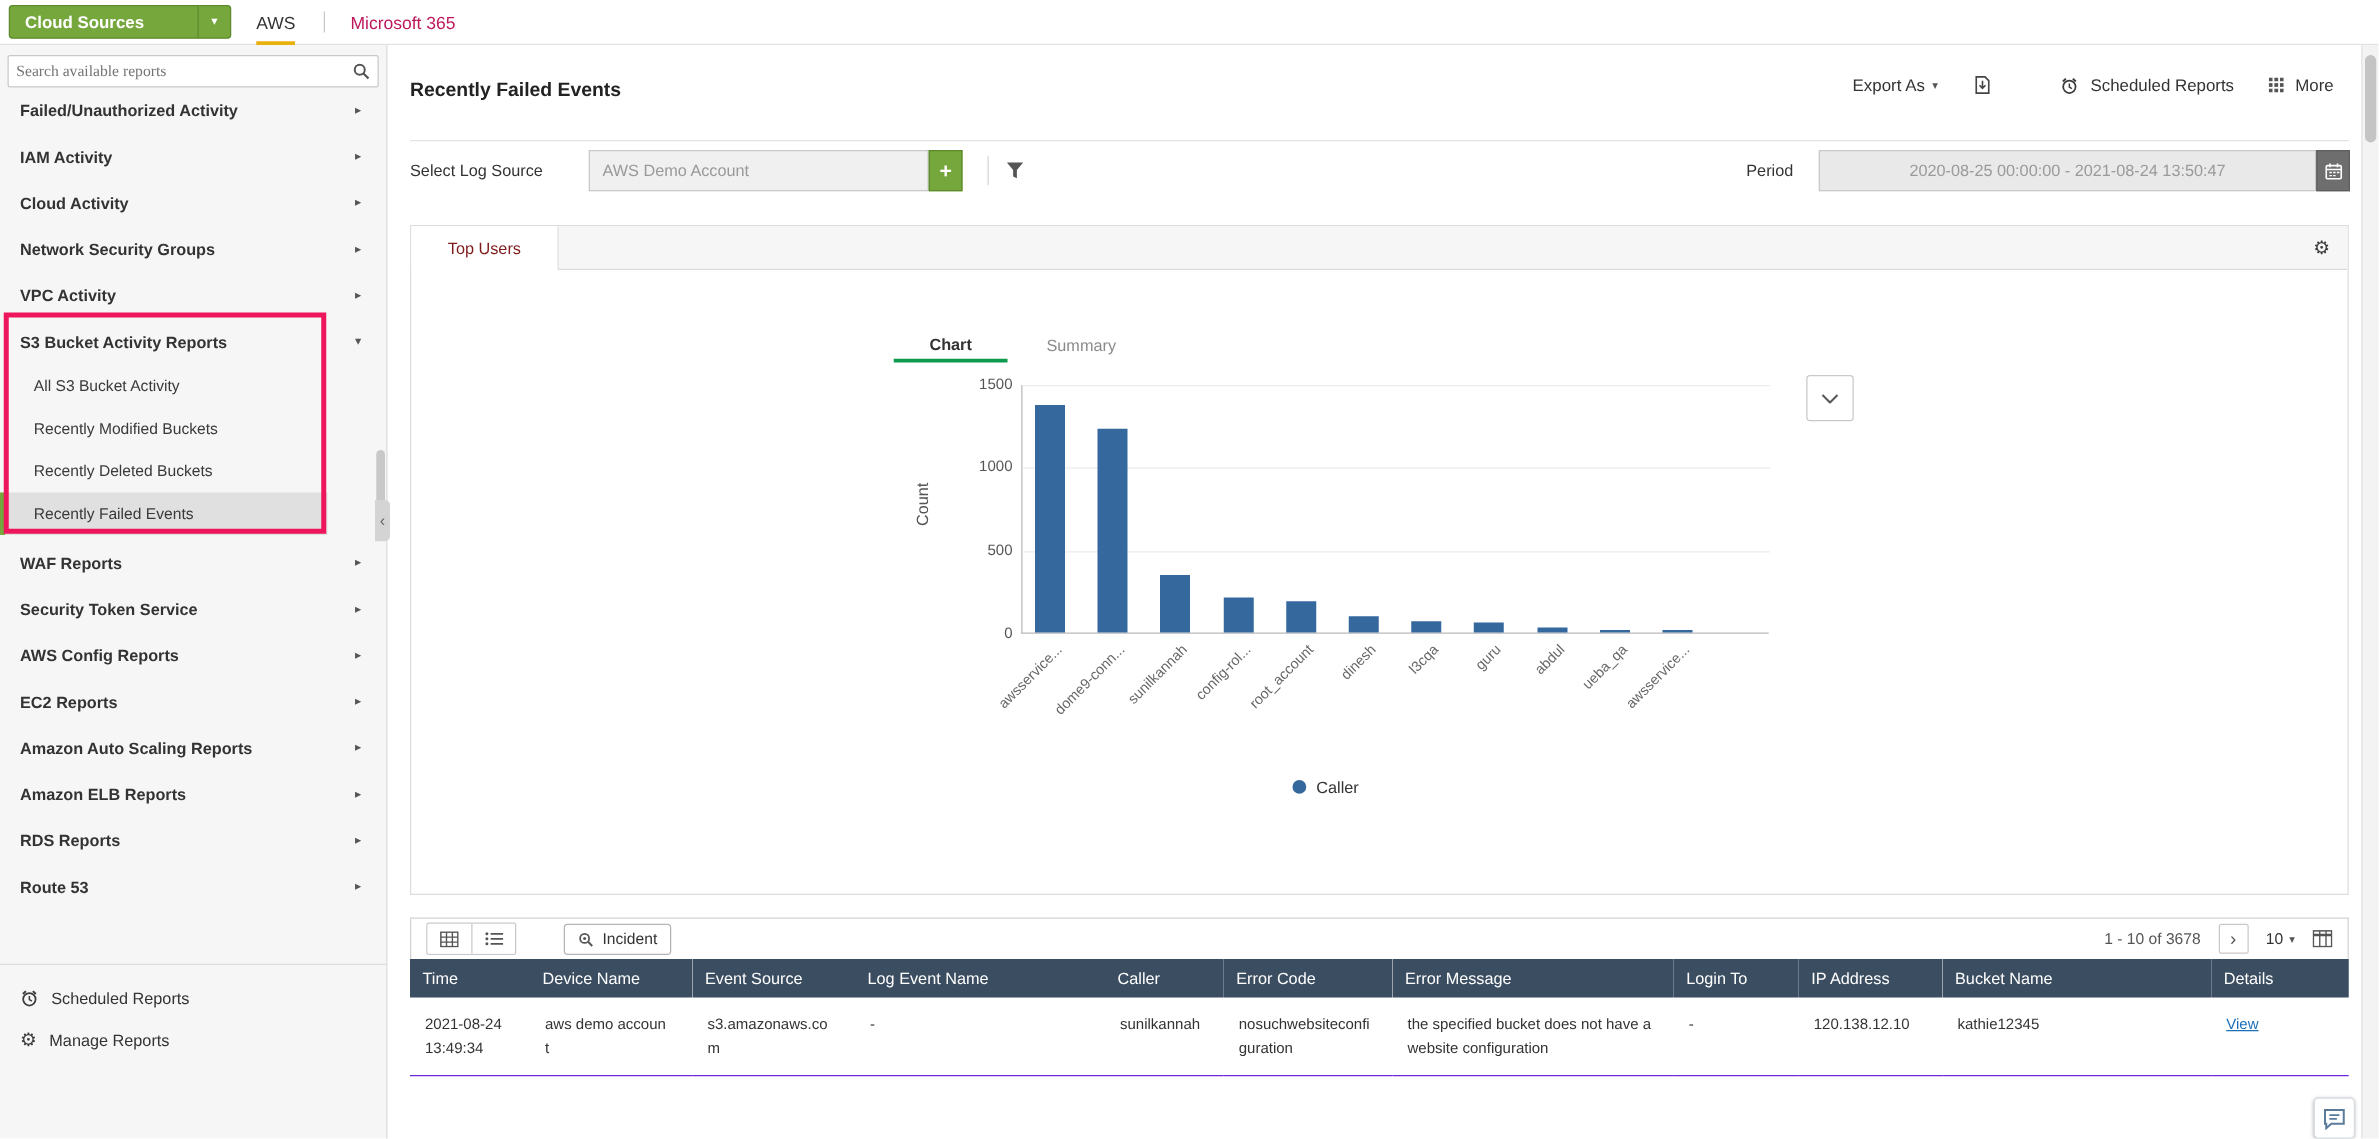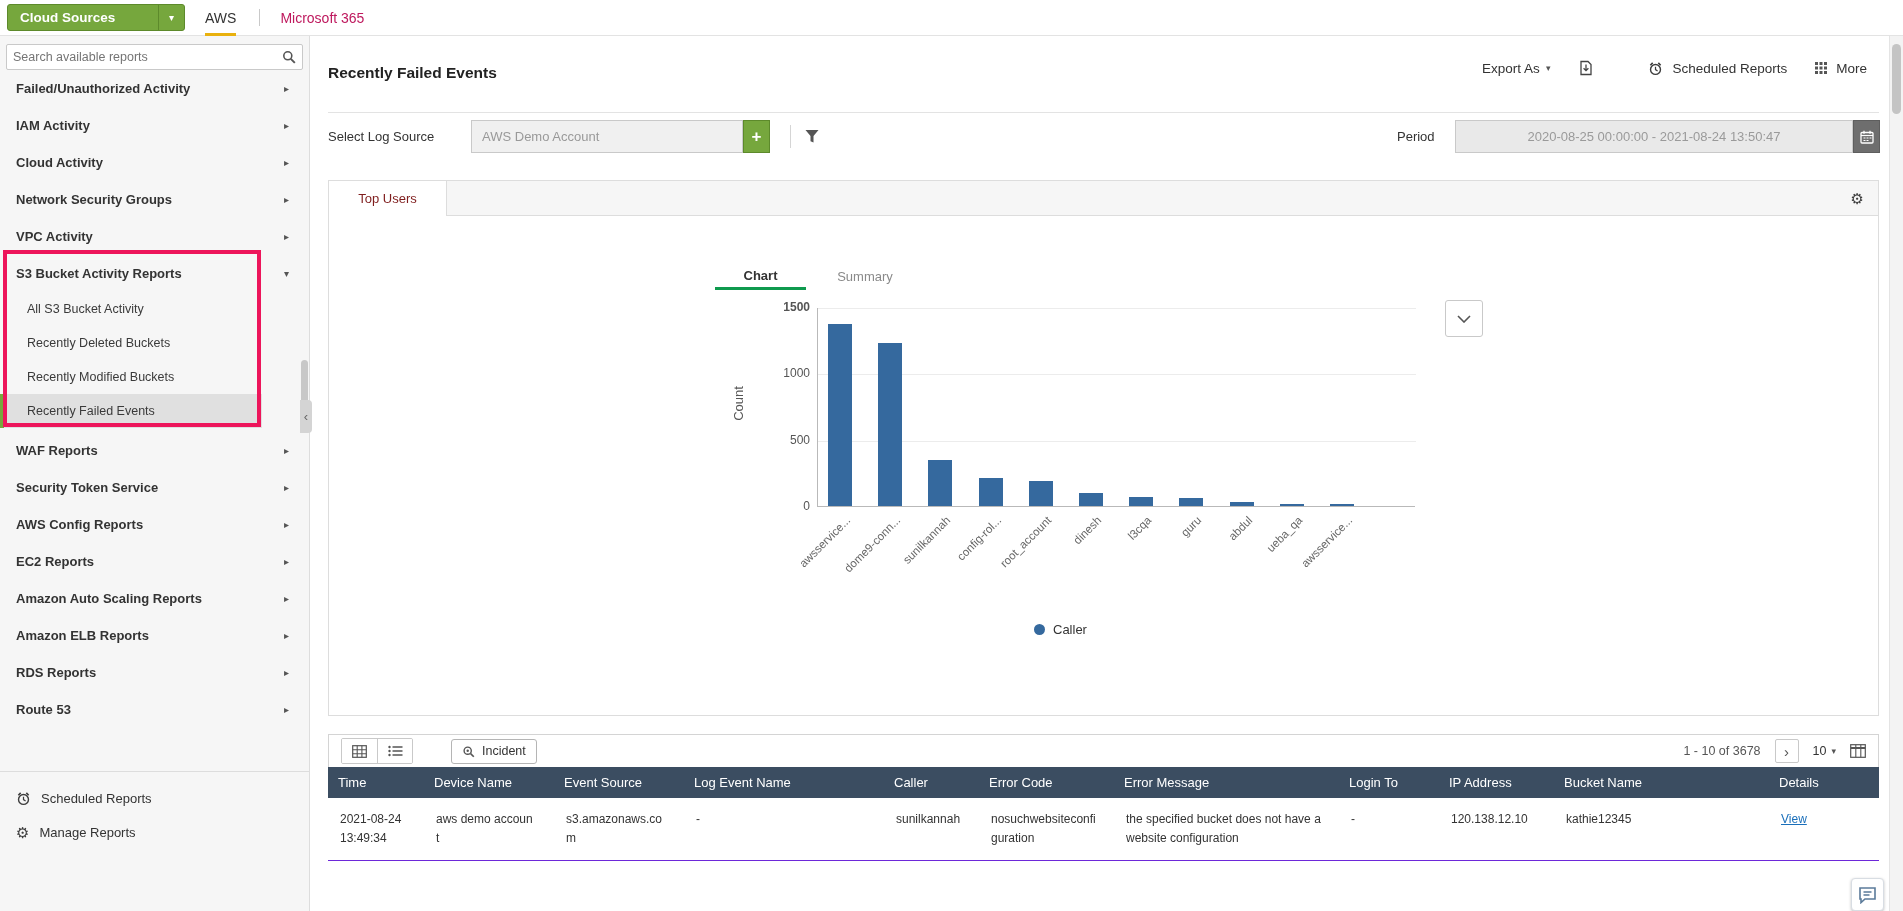--- a/index.html
+++ b/index.html
@@ -20,21 +20,21 @@
   .tt-aws{margin-left:20px}
   .top-sep{width:1px;height:17px;background:#c9c9c9;margin-left:23px}
   .tt-m365{margin-left:20px;color:#be185d}
 
   
   .sidebar{position:absolute;left:0;top:36px;width:310px;height:875px;background:#f6f6f6;
     border-right:1px solid #ddd;z-index:10}
   .search-wrap{position:absolute;left:6px;top:8px;width:297px;height:26px;background:#fff;
     border:1px solid #c9c9c9;border-radius:2px;display:flex;align-items:center}
   .search-input{flex:1;border:none;outline:none;background:transparent;font-size:12.5px;
-    color:#555;padding:0 6px;font-family:Liberation Sans, sans-serif}
+    color:#555;padding:0 6px;font-family:Liberation Serif, serif}
   .search-icon{width:26px;text-align:center;line-height:10px}
   .side-nav{position:absolute;left:0;top:34px;width:309px}
   .side-item{height:37px;display:flex;align-items:center;justify-content:space-between;
     padding:0 20px 0 16px;font-size:13px;font-weight:700;color:#333;cursor:pointer}
   .side-item.gap{margin-top:4px}
   .si-caret{font-size:10px;color:#555}
   .side-child{height:34px;display:flex;align-items:center;padding-left:27px;
     font-size:12.5px;color:#3a3a3a;cursor:pointer;width:262px;position:relative}
   .side-child.selected{background:#e0e0e0}
   .side-child.selected::before{content:"";position:absolute;left:0;top:0;bottom:0;width:4px;
@@ -191,24 +191,24 @@
           <span class="si-caret">▸</span>
         </div>
         <div class="side-item">
           <span class="si-label">S3 Bucket Activity Reports</span>
           <span class="si-caret">▾</span>
         </div>
         <div class="side-child">
           <span class="sc-label">All S3 Bucket Activity</span>
         </div>
         <div class="side-child">
+          <span class="sc-label">Recently Modified Buckets</span>
+        </div>
+        <div class="side-child">
           <span class="sc-label">Recently Deleted Buckets</span>
-        </div>
-        <div class="side-child">
-          <span class="sc-label">Recently Modified Buckets</span>
         </div>
         <div class="side-child selected">
           <span class="sc-label">Recently Failed Events</span>
         </div>
         <div class="side-item gap">
           <span class="si-label">WAF Reports</span>
           <span class="si-caret">▸</span>
         </div>
         <div class="side-item">
           <span class="si-label">Security Token Service</span>
@@ -340,21 +340,21 @@
           </svg>
       </div>
       <div class="ylab">Count</div>
       <div class="plot">
           <div class="ytick" style="top: 191px;">0</div>
           <div class="gridline" style="top: 132.667px;"></div>
           <div class="ytick" style="top: 124.667px;">500</div>
           <div class="gridline" style="top: 66.3333px;"></div>
           <div class="ytick" style="top: 58.3333px;">1000</div>
           <div class="gridline" style="top: 0px;"></div>
-          <div class="ytick" style="top: -8px; font-weight: bold;">1500</div>
+          <div class="ytick" style="top: -8px;">1500</div>
           <div class="bar" style="left: 10px; height: 181.753px;"></div>
           <div class="xtick" style="left: -94px; top: 206px;">awsservice...</div>
           <div class="bar" style="left: 60.2px; height: 163.18px;"></div>
           <div class="xtick" style="left: -43.8px; top: 206px;">dome9-conn...</div>
           <div class="bar" style="left: 110.4px; height: 46.4333px;"></div>
           <div class="xtick" style="left: 6.4px; top: 206px;">sunilkannah</div>
           <div class="bar" style="left: 160.6px; height: 27.86px;"></div>
           <div class="xtick" style="left: 56.6px; top: 206px;">config-rol...</div>
           <div class="bar" style="left: 210.8px; height: 25.2067px;"></div>
           <div class="xtick" style="left: 106.8px; top: 206px;">root_account</div>

